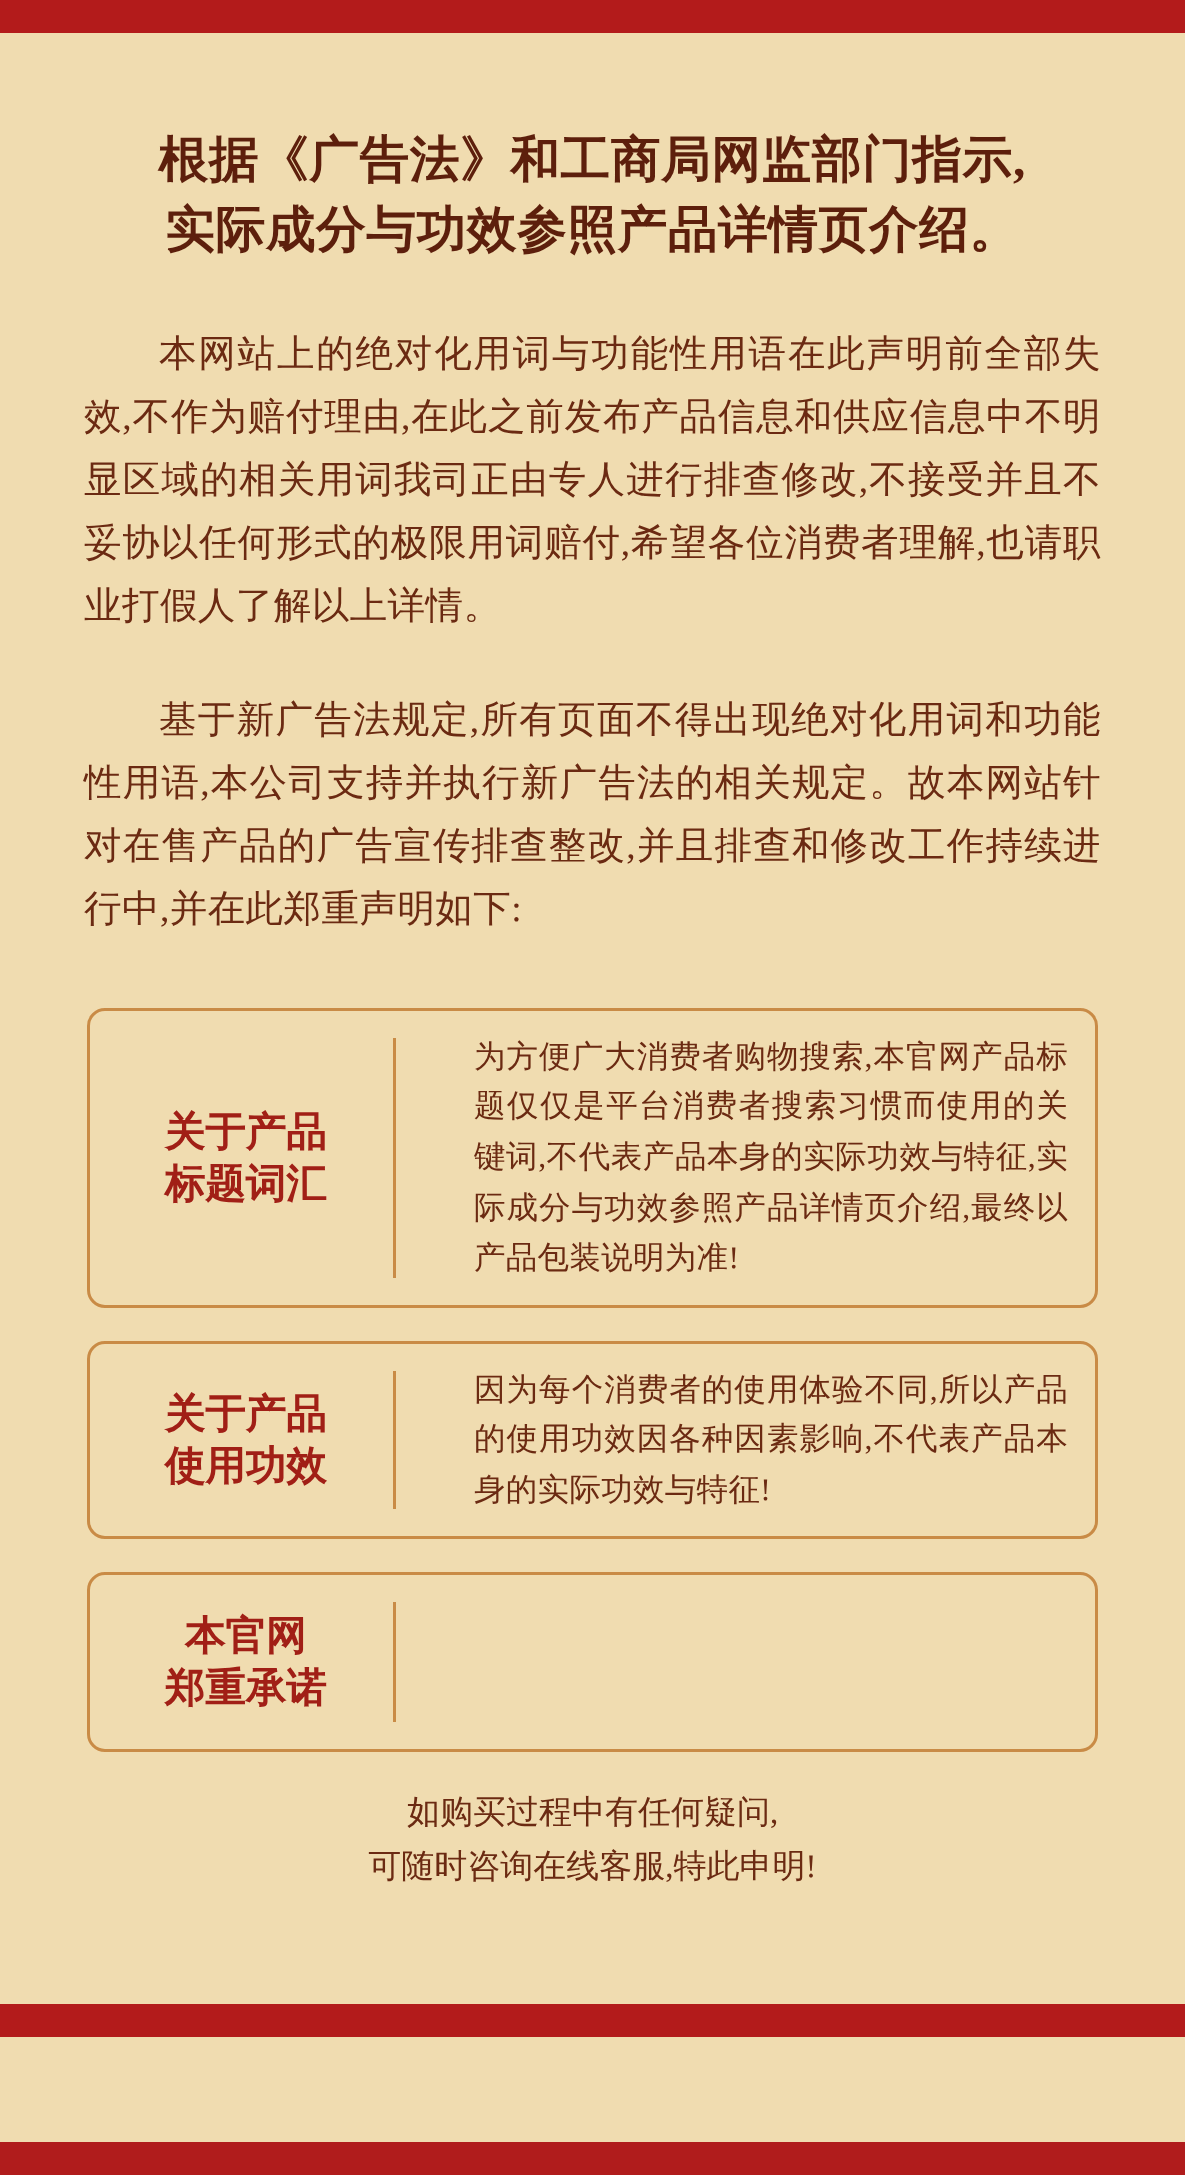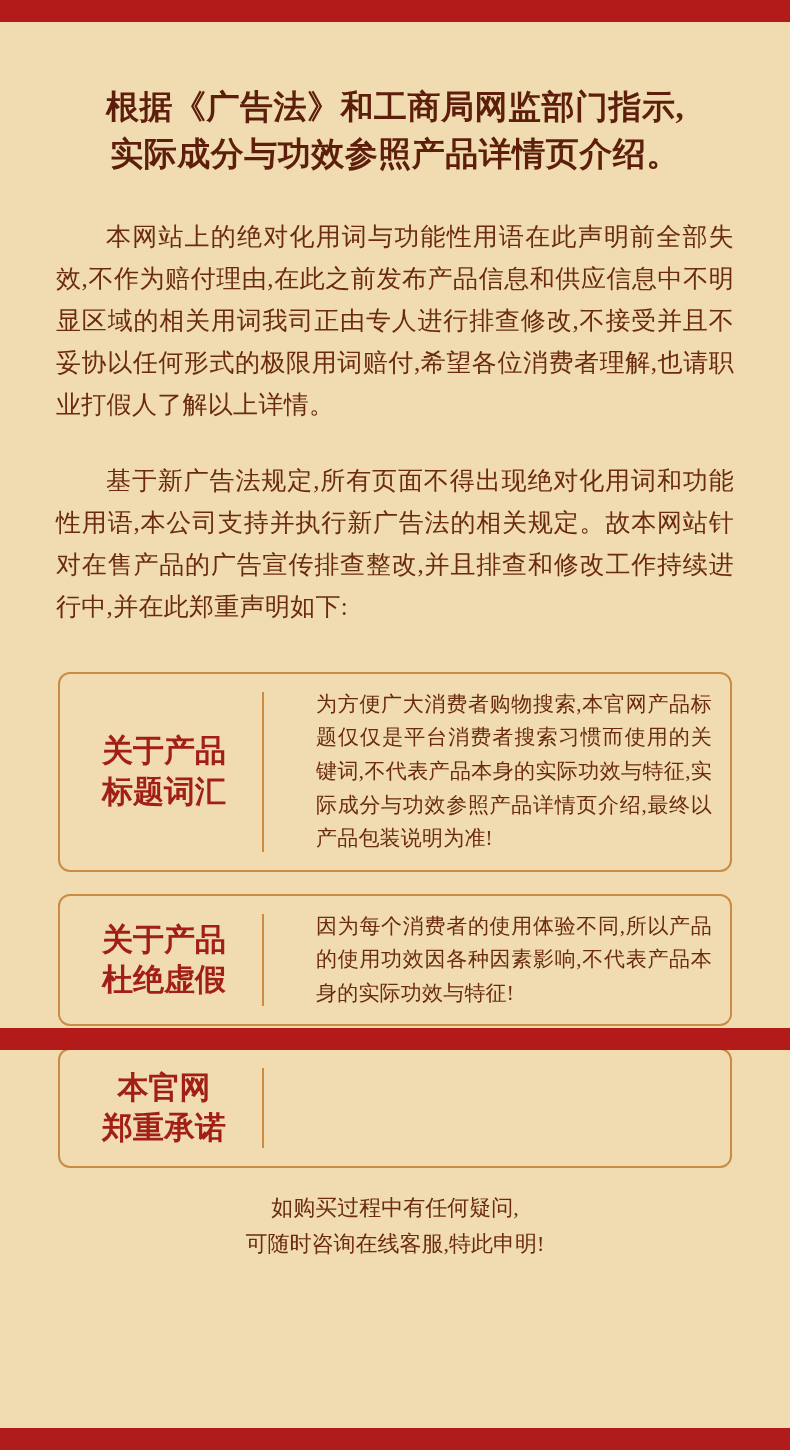--- a/index.html
+++ b/index.html
@@ -9,21 +9,21 @@
   body {
     width: 790px;
     height: 1450px;
     background: #b01c1c;
     font-family: "Liberation Serif", "DejaVu Serif", serif;
     overflow: hidden;
   }
   .page {
     position: relative;
     width: 790px;
-    height: 1050px;
+    height: 1358px;
     background: #15803d;
     box-sizing: border-box;
   }
   .top-bar {
     position: absolute;
     top: 0; left: 0;
     width: 790px;
     height: 22px;
     background: #b31b1b;
   }
@@ -82,21 +82,21 @@
     margin-bottom: 22px;
     padding: 14px 18px 14px 10px;
     min-height: 120px;
   }
   .card-title {
     flex: 0 0 auto;
     width: 176px;
     text-align: center;
     color: #a11f16;
     font-weight: bold;
-    font-size: 31px;
+    font-size: 27px;
     line-height: 1.3;
     padding: 0 6px;
   }
   .card-divider {
     flex: 0 0 auto;
     width: 2px;
     align-self: stretch;
     background: #c98b46;
     margin: 4px 16px 4px 4px;
   }
@@ -144,21 +144,21 @@
           <div>关于产品</div>
           <div>标题词汇</div>
         </div>
         <div class="card-divider"></div>
         <div class="card-text">为方便广大消费者购物搜索,本官网产品标题仅仅是平台消费者搜索习惯而使用的关键词,不代表产品本身的实际功效与特征,实际成分与功效参照产品详情页介绍,最终以产品包装说明为准!</div>
       </div>
 
       <div class="card">
         <div class="card-title">
           <div>关于产品</div>
-          <div>杜绝虚假</div>
+          <div>使用功效</div>
         </div>
         <div class="card-divider"></div>
         <div class="card-text">因为每个消费者的使用体验不同,所以产品的使用功效因各种因素影响,不代表产品本身的实际功效与特征!</div>
       </div>
 
       <div class="card">
         <div class="card-title">
           <div>本官网</div>
           <div>郑重承诺</div>
         </div>

